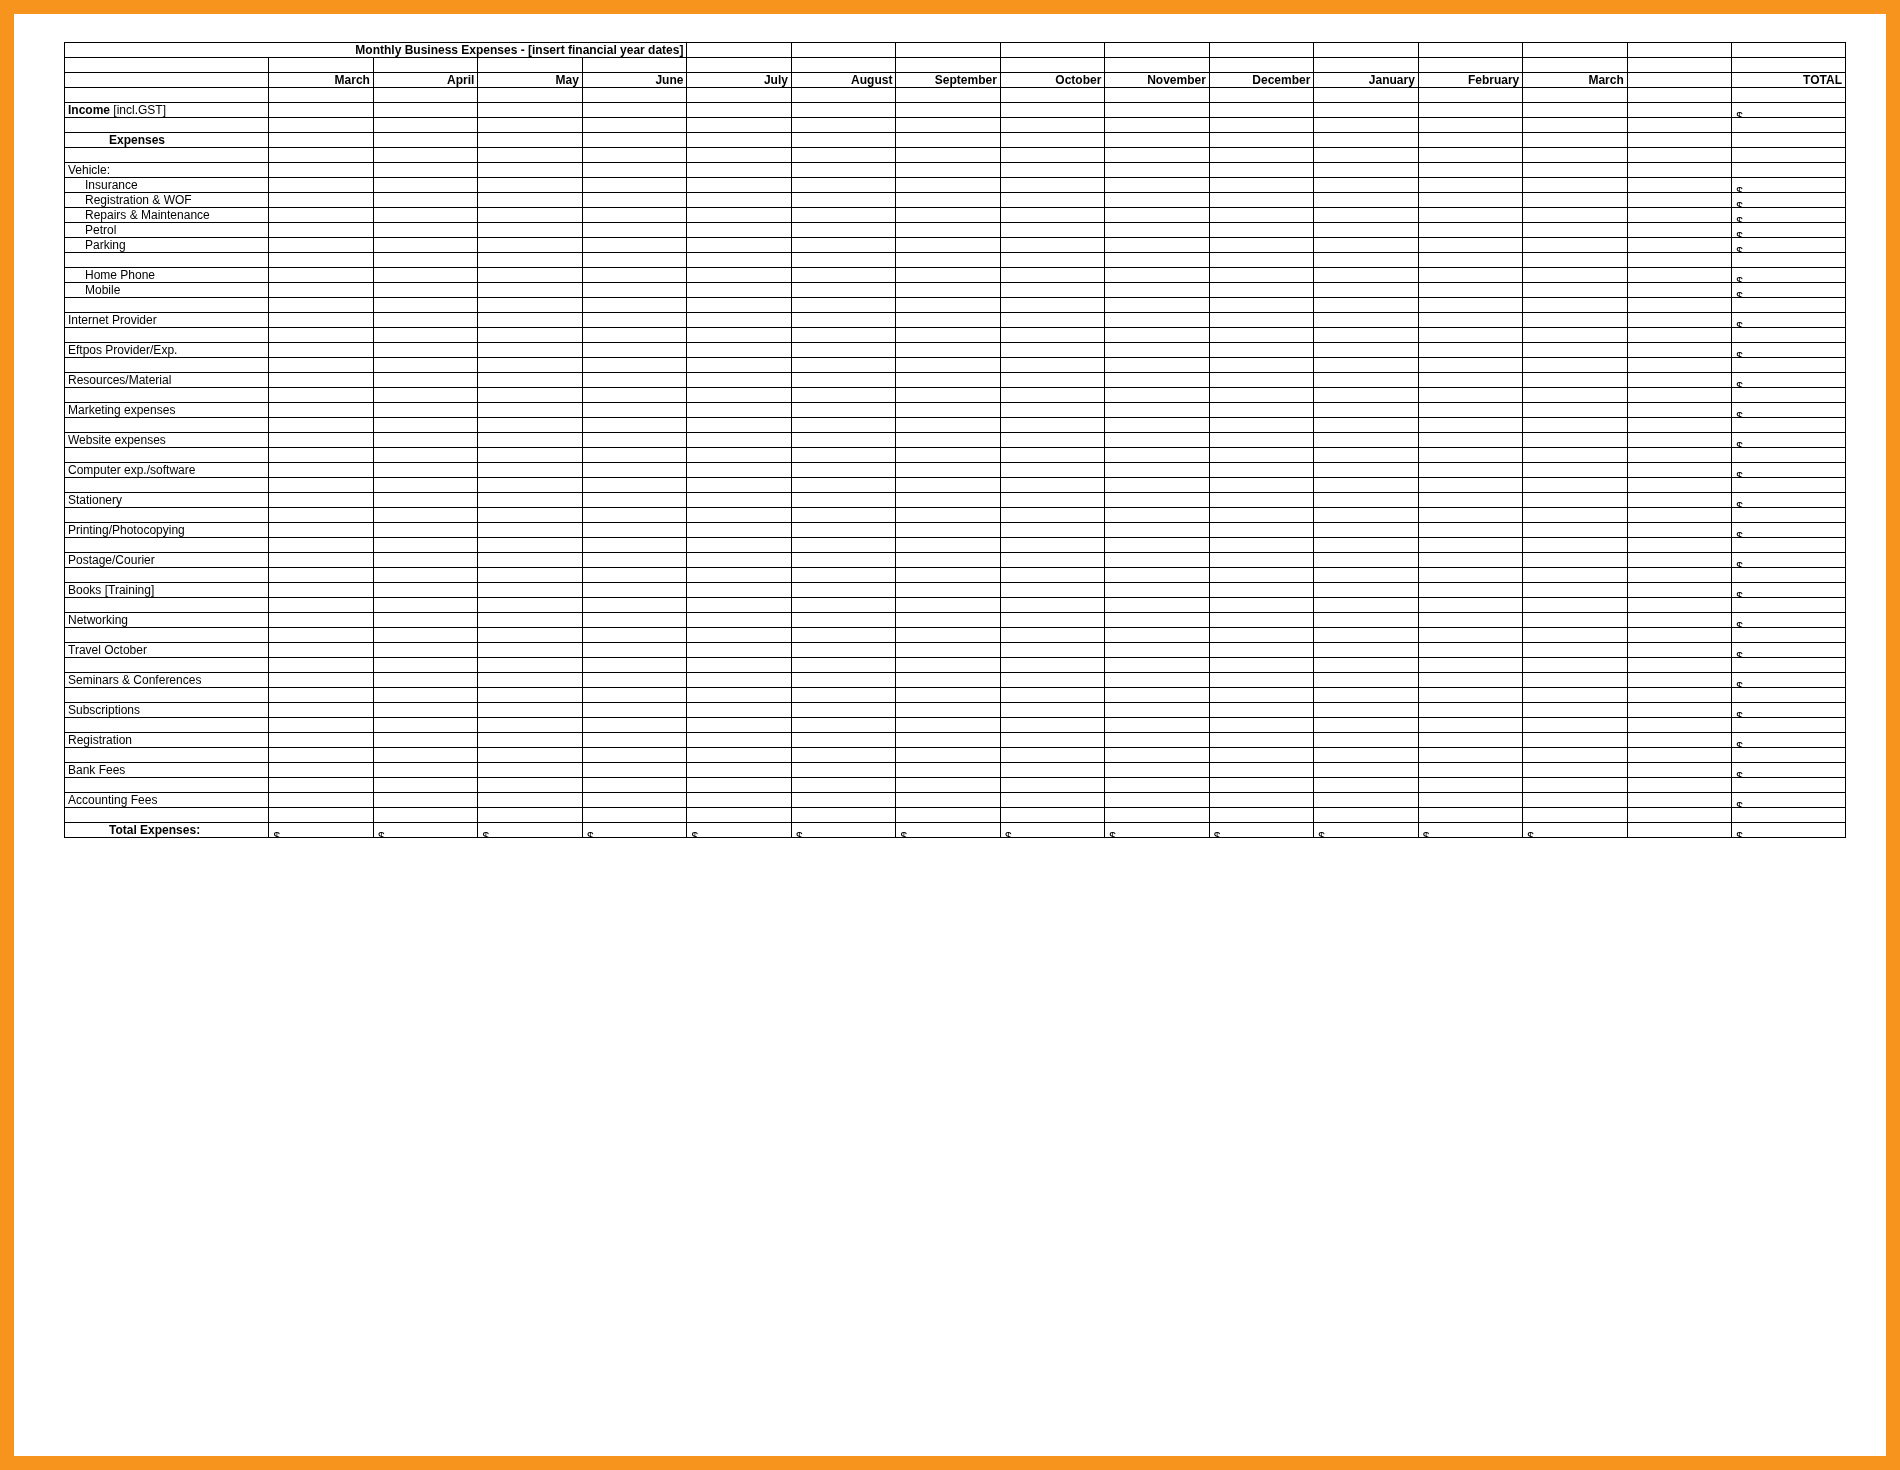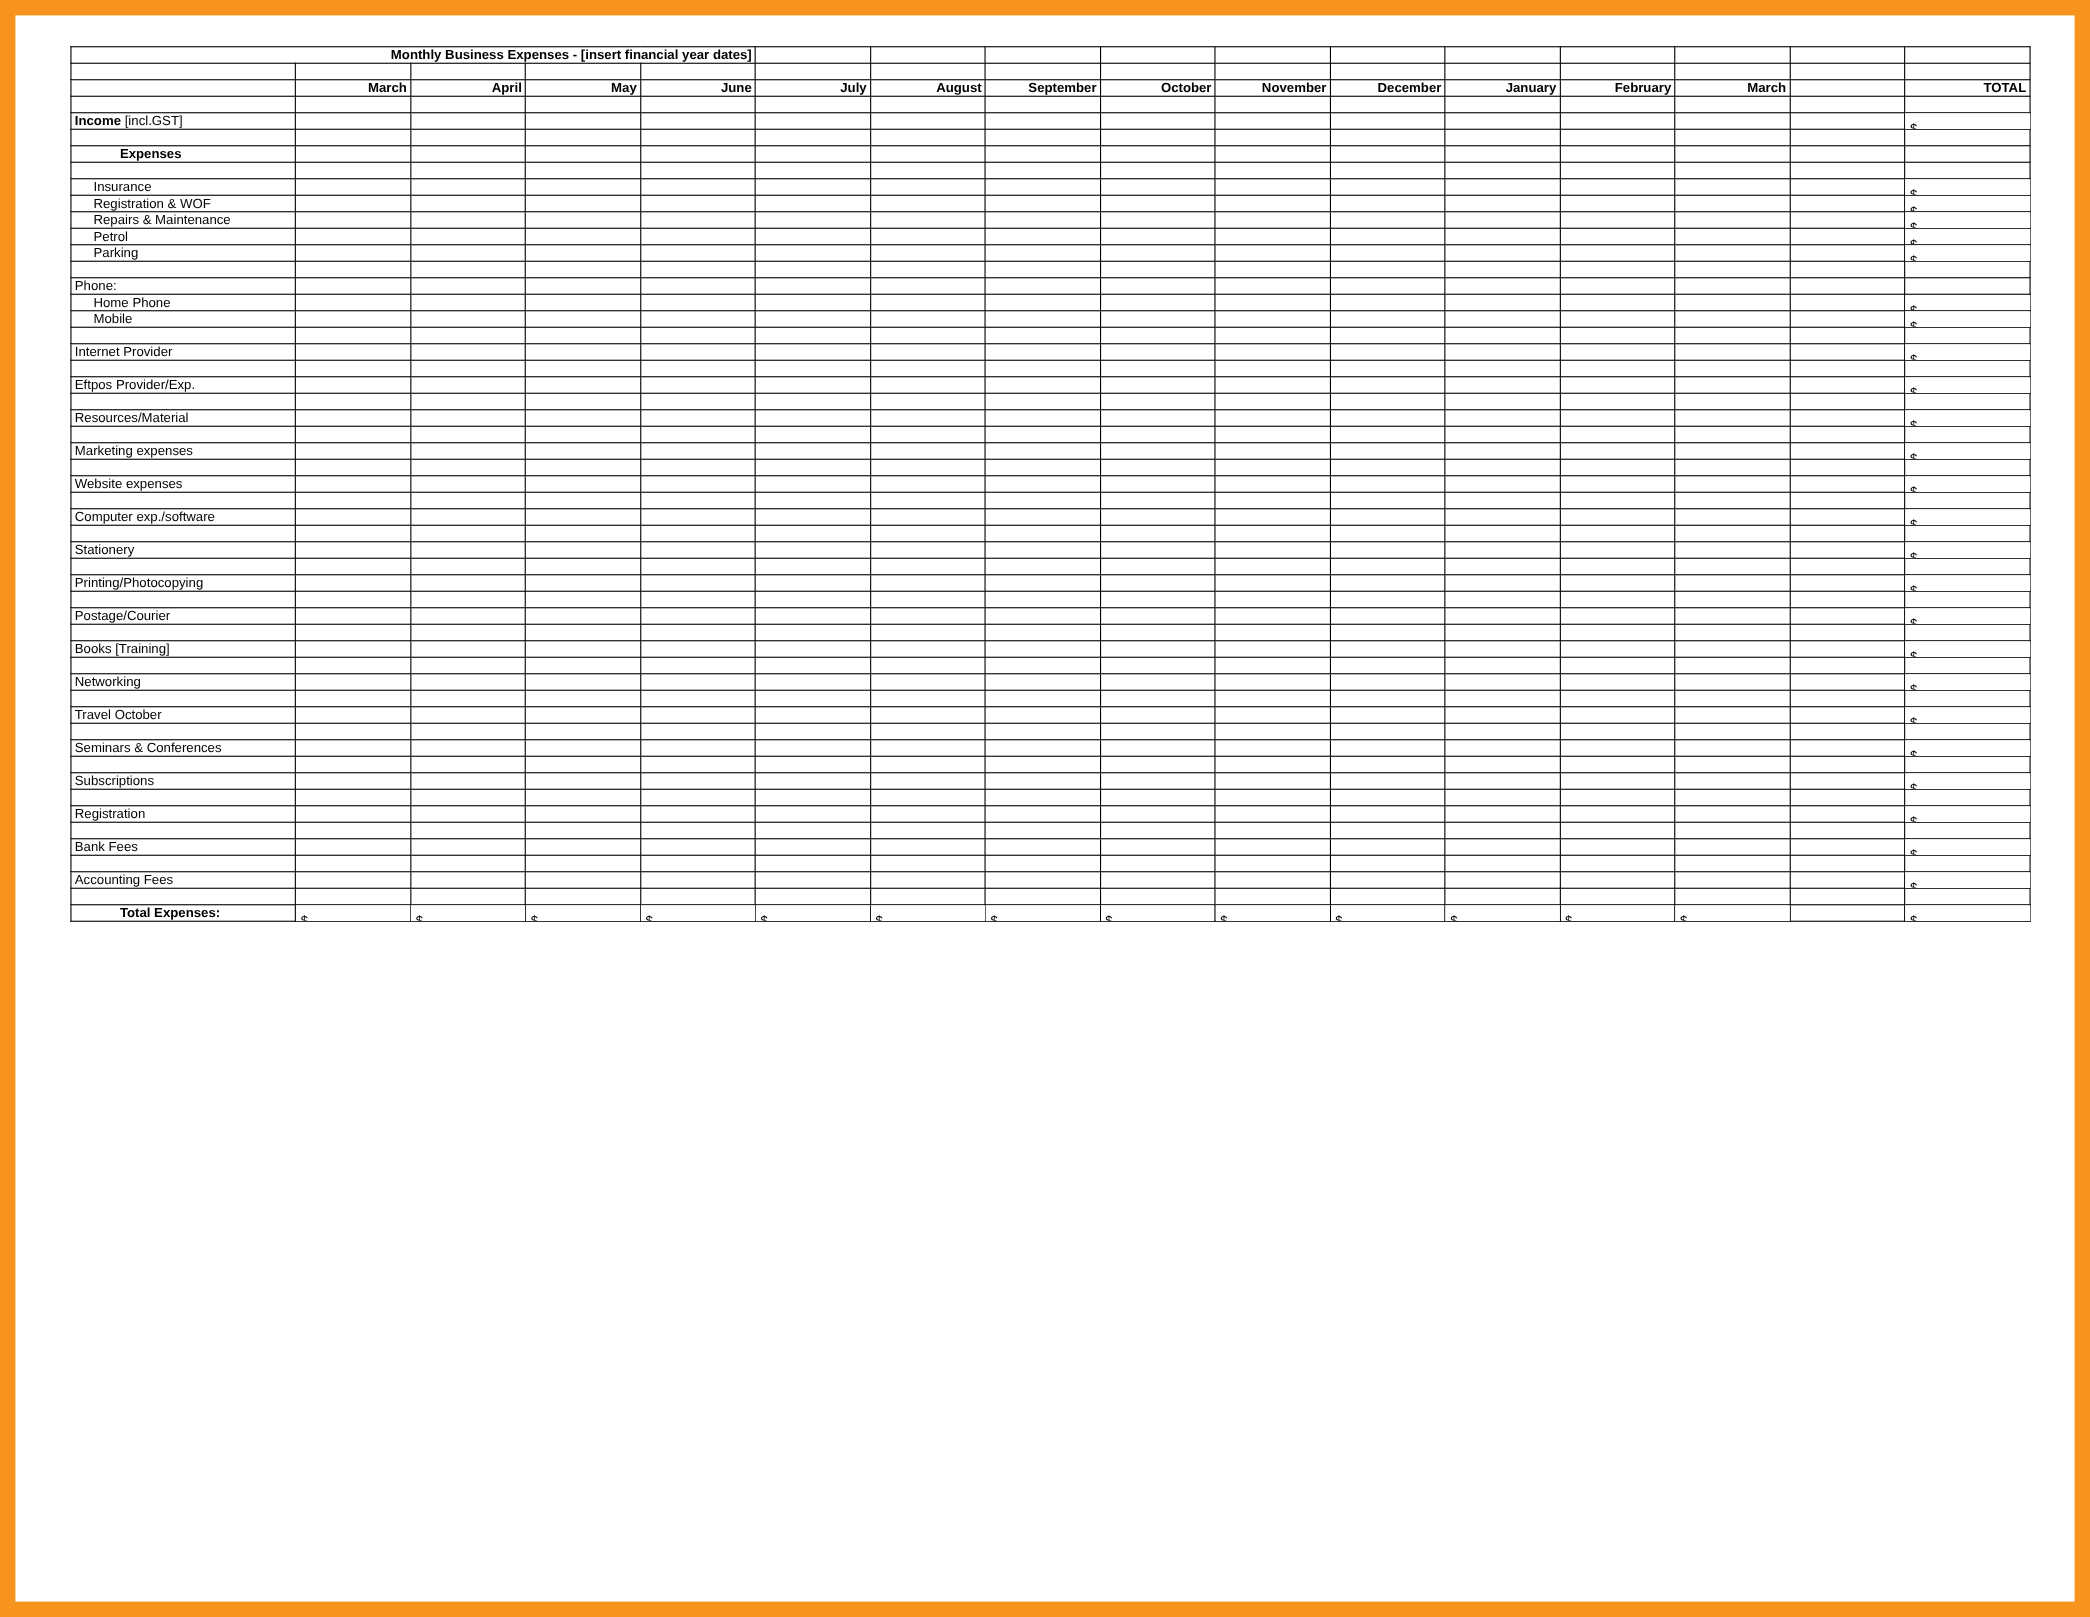--- a/index.html
+++ b/index.html
@@ -203,20 +203,38 @@
           <td></td>
           <td></td>
           <td></td>
           <td></td>
           <td></td>
           <td></td>
           <td></td>
           <td></td>
         </tr>
         <tr>
+          <td>Vehicle:</td>
+          <td></td>
+          <td></td>
+          <td></td>
+          <td></td>
+          <td></td>
+          <td></td>
+          <td></td>
+          <td></td>
+          <td></td>
+          <td></td>
+          <td></td>
+          <td></td>
+          <td></td>
+          <td></td>
+          <td></td>
+        </tr>
+        <tr>
           <td class="indent">Insurance</td>
           <td></td>
           <td></td>
           <td></td>
           <td></td>
           <td></td>
           <td></td>
           <td></td>
           <td></td>
           <td></td>
@@ -309,38 +327,20 @@
           <td></td>
           <td></td>
           <td></td>
           <td class="money">
             <span class="cur">$</span>
             <span class="dash">-</span>
           </td>
         </tr>
         <tr>
           <td></td>
-          <td></td>
-          <td></td>
-          <td></td>
-          <td></td>
-          <td></td>
-          <td></td>
-          <td></td>
-          <td></td>
-          <td></td>
-          <td></td>
-          <td></td>
-          <td></td>
-          <td></td>
-          <td></td>
-          <td></td>
-        </tr>
-        <tr>
-          <td>Phone:</td>
           <td></td>
           <td></td>
           <td></td>
           <td></td>
           <td></td>
           <td></td>
           <td></td>
           <td></td>
           <td></td>
           <td></td>

